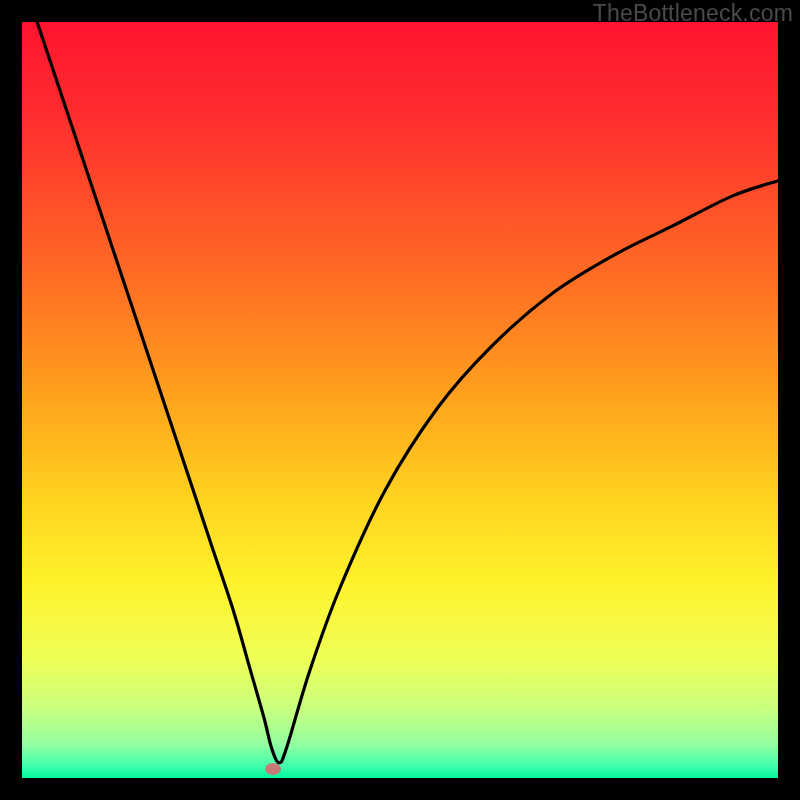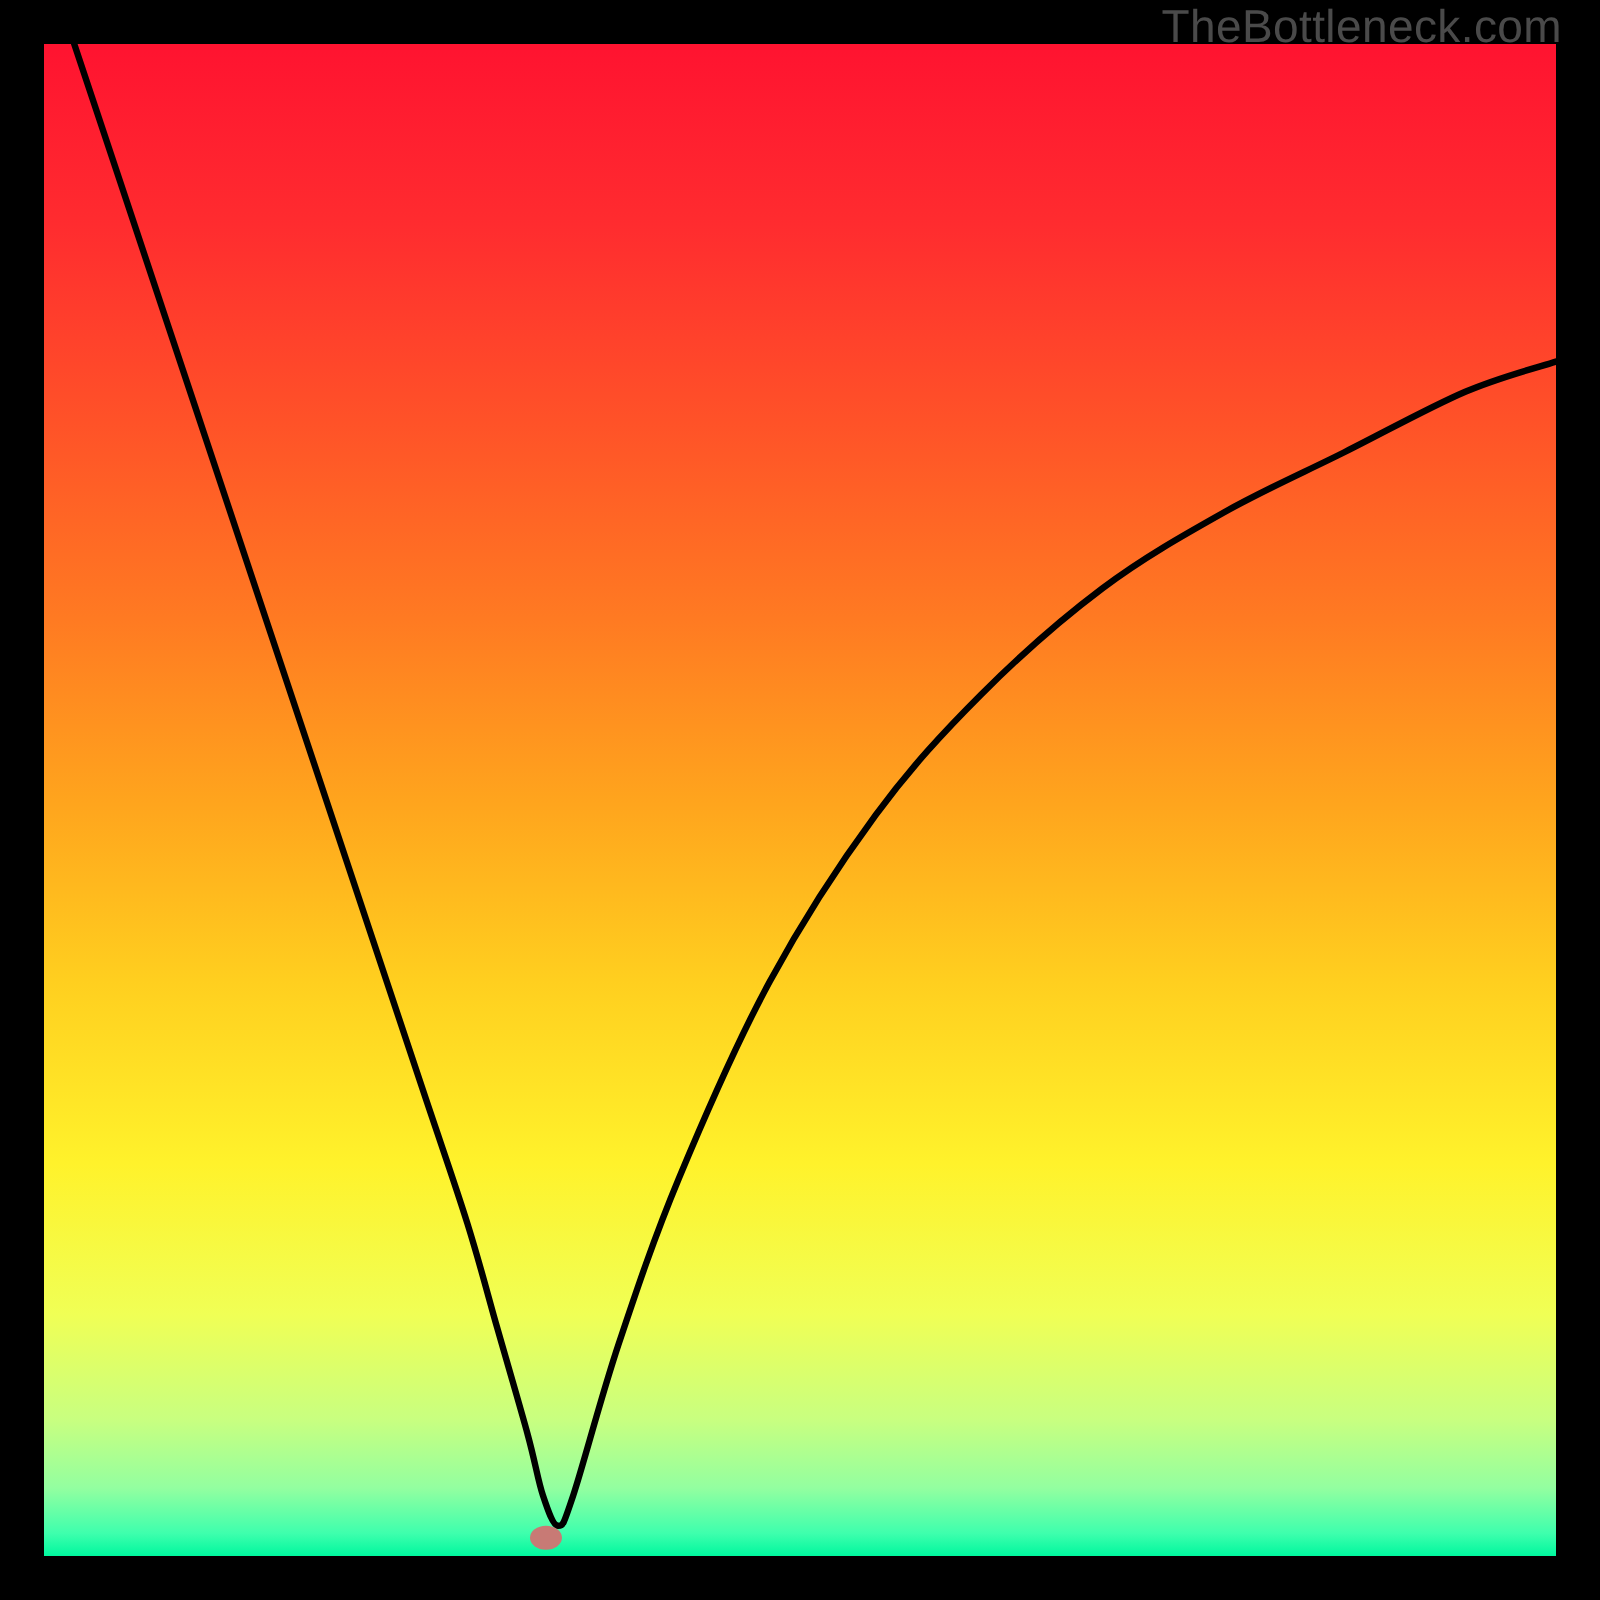--- a/index.html
+++ b/index.html
@@ -22,21 +22,21 @@
   .plot-area {
     position: absolute;
     left: 0;
     top: 0;
     width: 756px;
     height: 756px;
   }
   .watermark {
     position: absolute;
     top: 0px;
-    right: 19px;
+    right: 7px;
     color: #4a4a4a;
     font-size: 23px;
     font-weight: 500;
     letter-spacing: 0.2px;
     z-index: 50;
     text-align: center;
   }
   svg { display: block; }
 </style>
 </head>

